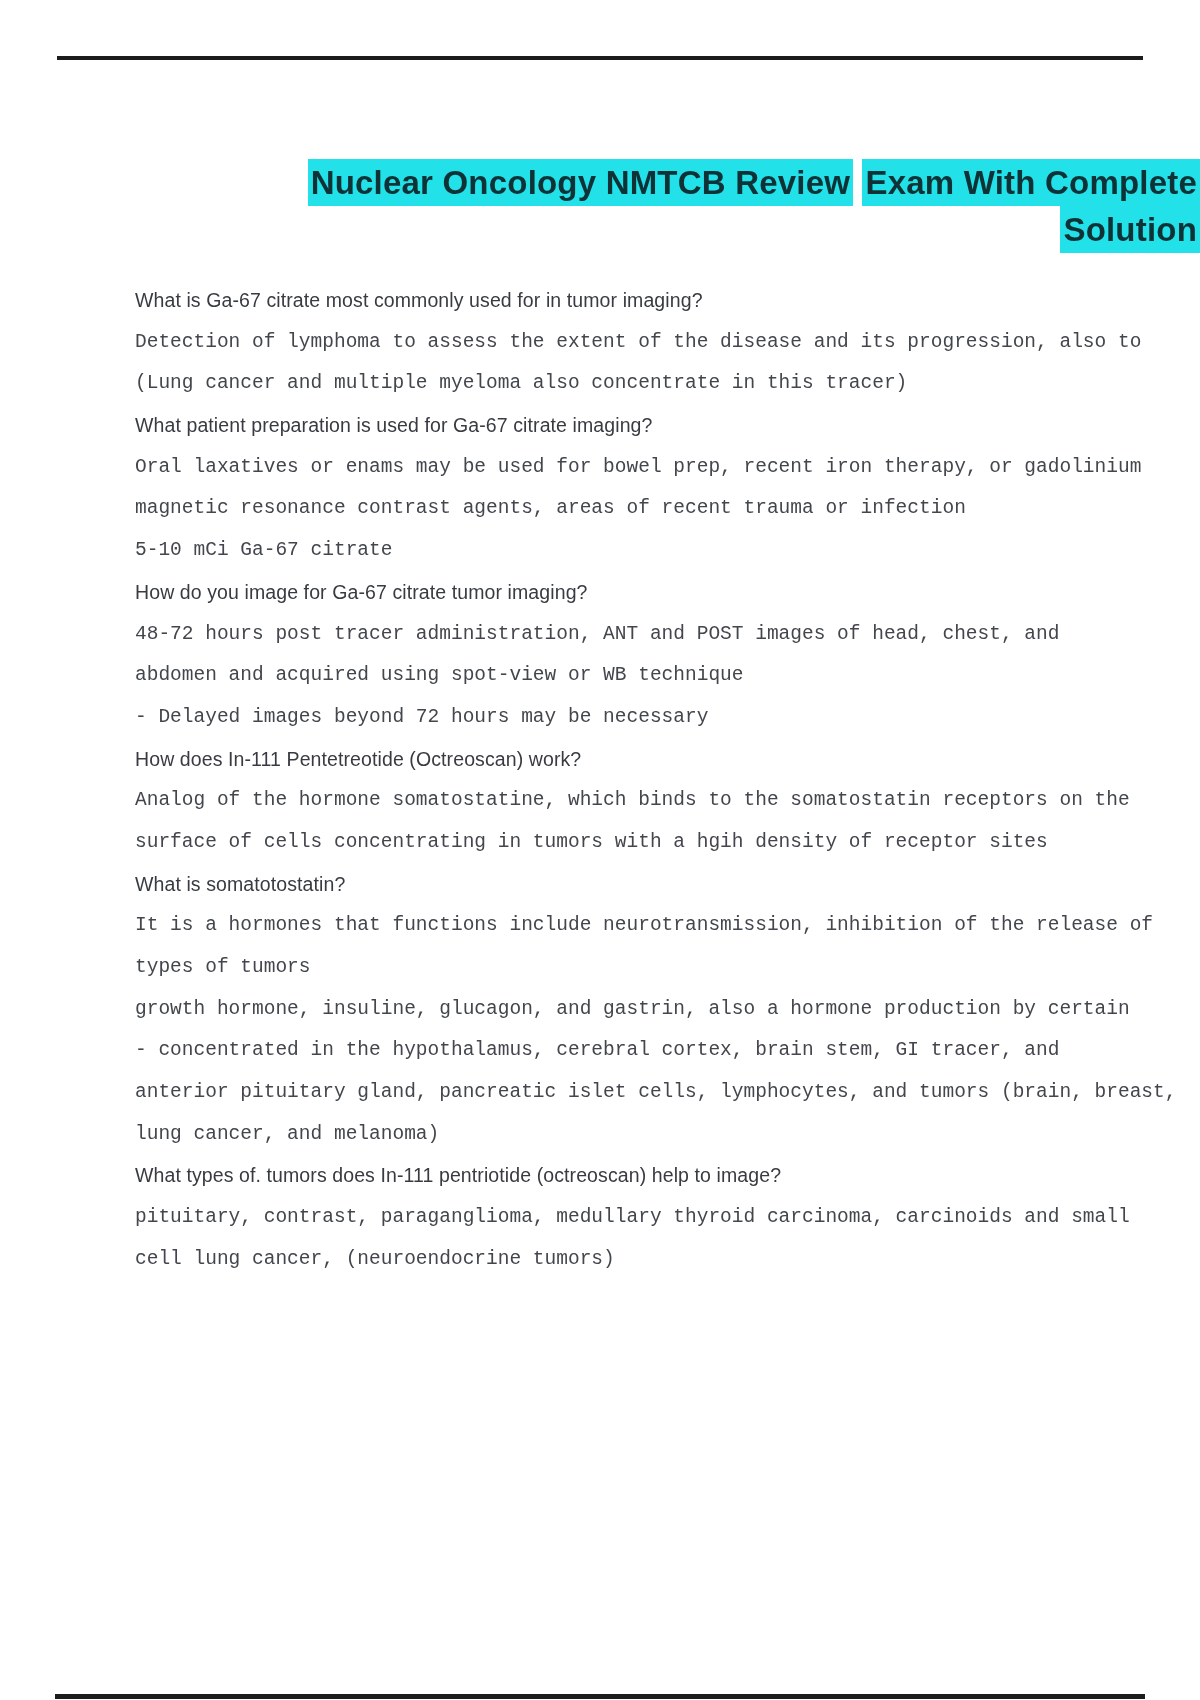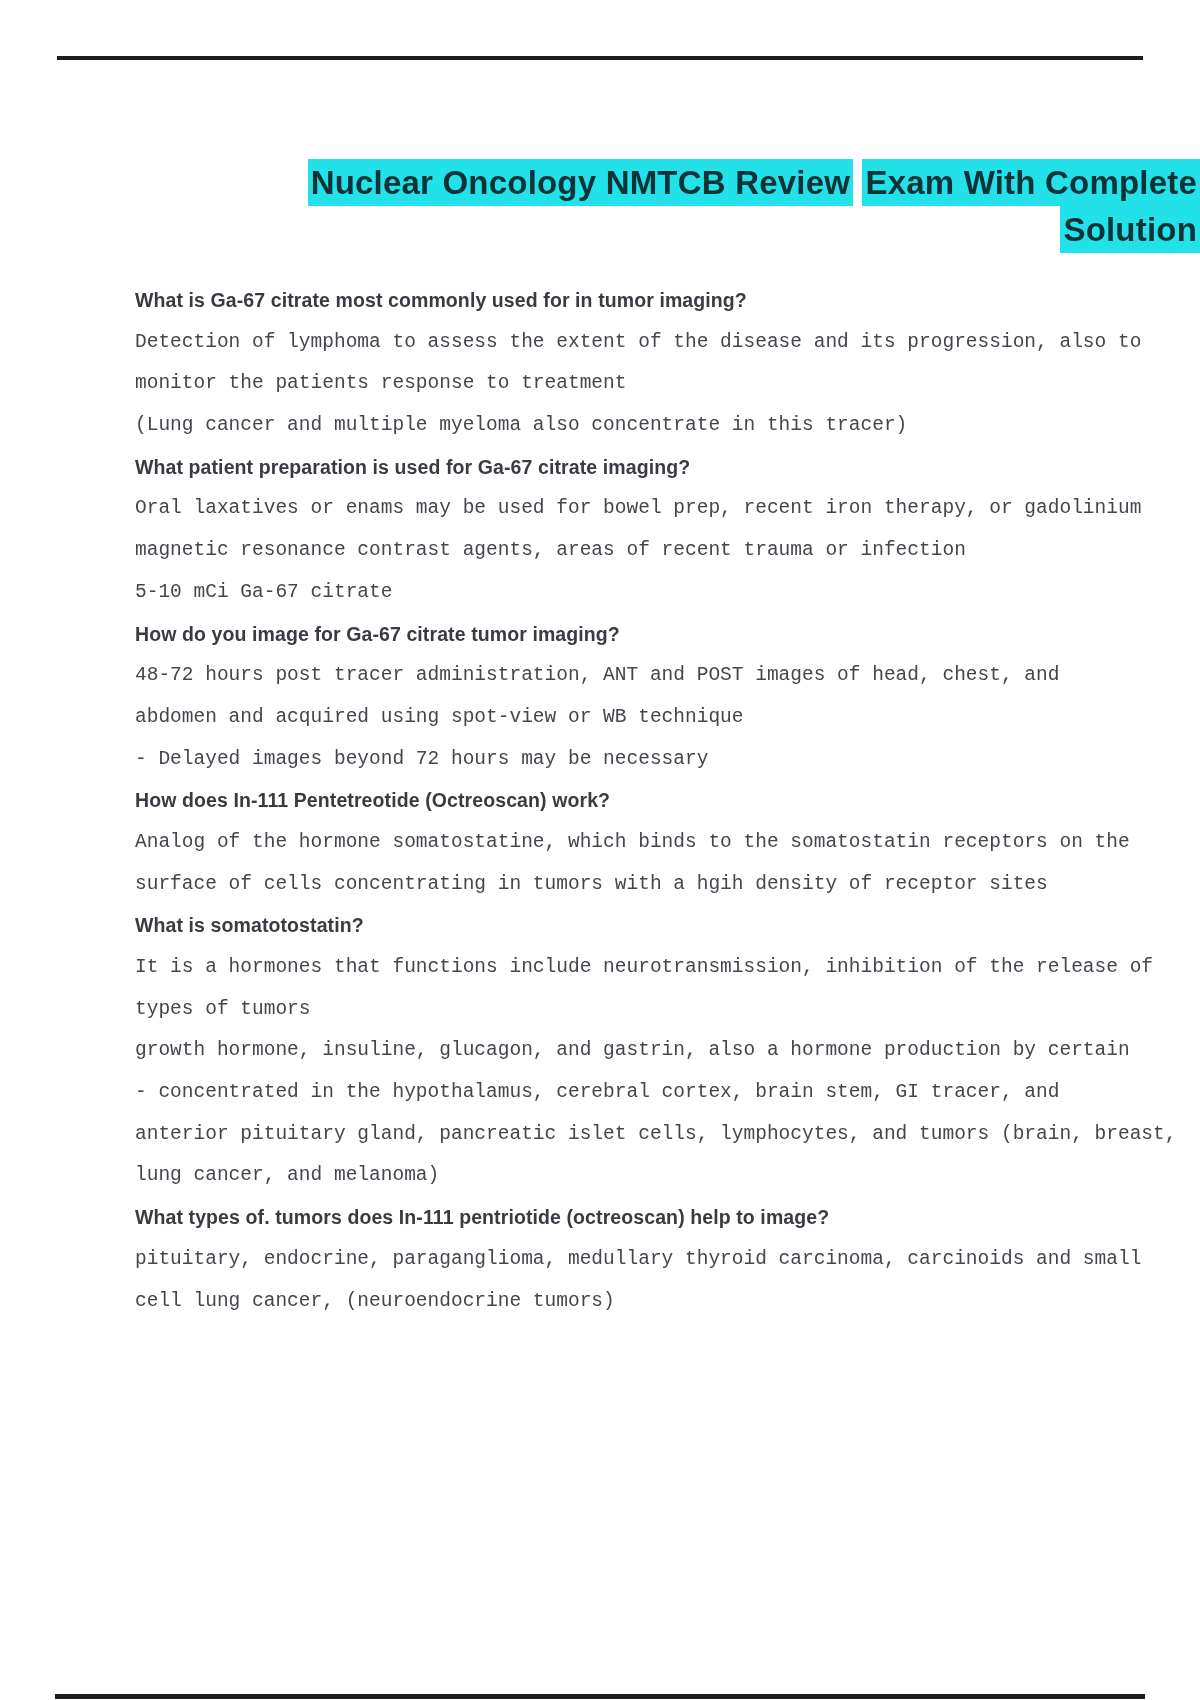--- a/index.html
+++ b/index.html
@@ -31,61 +31,60 @@
     margin-top:16px;
   }
   .hl{background:var(--hl);padding:5px 3px;}
   .qa-list{
     position:absolute;left:135px;top:280px;right:40px;
     font-size:19.5px;
     line-height:41.7px;
     white-space:nowrap;
   }
   .line{height:41.7px;}
-  .line.q{font-weight:bold;color:var(--q-ink);letter-spacing:0.1px;}
+  .line.q{font-weight:normal;color:var(--q-ink);letter-spacing:0.1px;}
   .line.a{color:var(--a-ink);font-family:Liberation Mono, monospace;}
 </style>
 </head>
 <body>
 
 <div>
 
   <div class="rule rule-top"></div>
 
   <div class="doc-title">
     <span class="hl">Nuclear Oncology NMTCB Review</span>
     <span> </span>
     <span class="hl">Exam With Complete</span>
     <br>
     <span class="hl">Solution</span>
   </div>
 
   <div class="qa-list">
       <div class="line q">What is Ga-67 citrate most commonly used for in tumor imaging?</div>
       <div class="line a">Detection of lymphoma to assess the extent of the disease and its progression, also to</div>
-      <div class="line a">monitor the patients response to treatment</div>
       <div class="line a">(Lung cancer and multiple myeloma also concentrate in this tracer)</div>
       <div class="line q">What patient preparation is used for Ga-67 citrate imaging?</div>
       <div class="line a">Oral laxatives or enams may be used for bowel prep, recent iron therapy, or gadolinium</div>
       <div class="line a">magnetic resonance contrast agents, areas of recent trauma or infection</div>
       <div class="line a">5-10 mCi Ga-67 citrate</div>
       <div class="line q">How do you image for Ga-67 citrate tumor imaging?</div>
       <div class="line a">48-72 hours post tracer administration, ANT and POST images of head, chest, and</div>
       <div class="line a">abdomen and acquired using spot-view or WB technique</div>
       <div class="line a">- Delayed images beyond 72 hours may be necessary</div>
       <div class="line q">How does In-111 Pentetreotide (Octreoscan) work?</div>
       <div class="line a">Analog of the hormone somatostatine, which binds to the somatostatin receptors on the</div>
       <div class="line a">surface of cells concentrating in tumors with a hgih density of receptor sites</div>
       <div class="line q">What is somatotostatin?</div>
       <div class="line a">It is a hormones that functions include neurotransmission, inhibition of the release of</div>
       <div class="line a">types of tumors</div>
       <div class="line a">growth hormone, insuline, glucagon, and gastrin, also a hormone production by certain</div>
       <div class="line a">- concentrated in the hypothalamus, cerebral cortex, brain stem, GI tracer, and</div>
       <div class="line a">anterior pituitary gland, pancreatic islet cells, lymphocytes, and tumors (brain, breast,</div>
       <div class="line a">lung cancer, and melanoma)</div>
       <div class="line q">What types of. tumors does In-111 pentriotide (octreoscan) help to image?</div>
-      <div class="line a">pituitary, endocrine, paraganglioma, medullary thyroid carcinoma, carcinoids and small</div>
+      <div class="line a">pituitary, contrast, paraganglioma, medullary thyroid carcinoma, carcinoids and small</div>
       <div class="line a">cell lung cancer, (neuroendocrine tumors)</div>
     </div>
 
   <div class="rule rule-bottom"></div>
 
 </div>
 
 </body></html>

